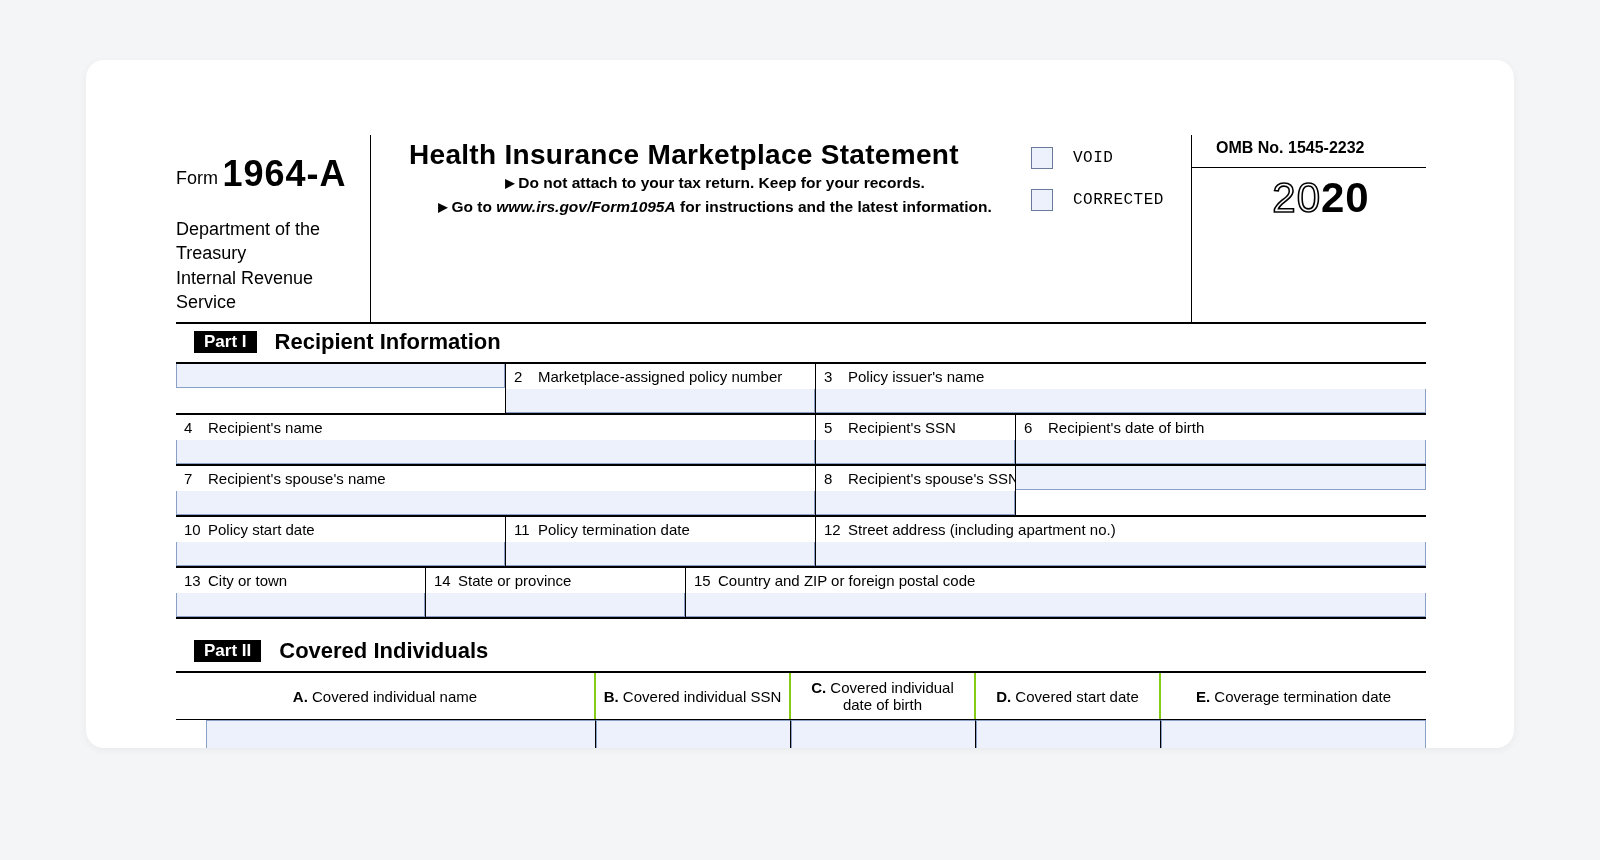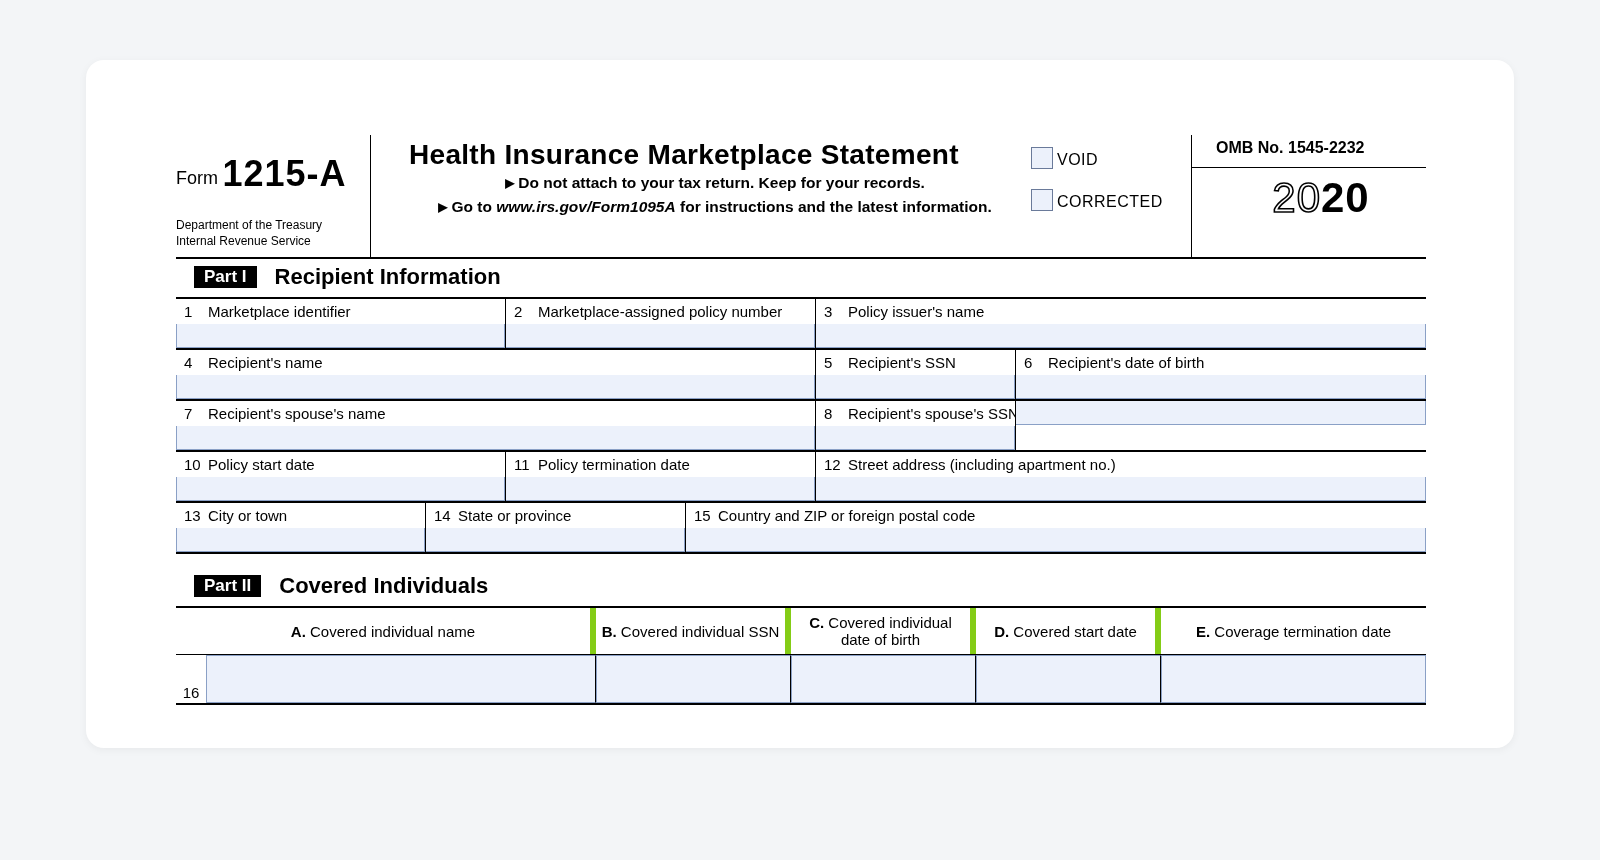--- a/index.html
+++ b/index.html
@@ -32,43 +32,43 @@
     border-bottom:2px solid #000;
   }
   .hdr-left {
     width:195px;
     border-right:1px solid #000;
     padding:18px 0 8px 0;
   }
   .formrow { white-space:nowrap; }
   .form-small { font-size:18px; }
   .form-big  { font-size:36px; font-weight:800; letter-spacing:1px; vertical-align:-2px; }
-  .dept { font-size:12px; line-height:1.35; margin-top:22px;}
+  .dept { font-size:18px; line-height:1.35; margin-top:22px;}
 
   .hdr-mid {
     flex:1;
     padding:4px 10px 6px 38px;
   }
   .title {
     font-size:28px; font-weight:800; letter-spacing:0.3px;
     margin:0 0 0 0;
   }
   .sub {
     font-size:15.5px; font-weight:700; text-align:center; line-height:1.55;
   }
   .sub .tri { font-size:12px; vertical-align:1px; margin-right:4px; }
   .sub .ital { font-style:italic; }
 
   .hdr-checks {
     width:160px;
     padding-top:4px;
   }
   .chk {
-    display:flex; align-items:flex-end; gap:4px; margin:8px 0 20px 0;
-    font-size:16px; letter-spacing:0.5px;
+    display:flex; align-items:center; gap:20px; margin:8px 0 20px 0;
+    font-size:16px; letter-spacing:0.5px;font-family:Liberation Mono, monospace;
   }
   .box {
     width:22px; height:22px; border:1px solid #6a7a9a;
     background:#ecf1fb; display:inline-block;
   }
 
   .hdr-right {
     width:235px;
     border-left:1px solid #000;
     padding-left:24px; padding-top:4px;
@@ -119,21 +119,21 @@
     border-top:none;
   }
   .cell + .cell .inp { border-left:none; }
 
   
   .colsH {
     display:flex;
     border-bottom:1px solid #000;
   }
   .colsH > div {
-    border-right:6px solid #84cc16;
+    border-right:2px solid #84cc16;
     text-align:center;
     font-size:15px;
     padding:6px 4px;
     display:flex; align-items:center; justify-content:center;
   }
   .colsH > div:last-child { border-right:none; }
   .colsH b { font-weight:700; }
 
   .colsR {
     display:flex;
@@ -154,21 +154,21 @@
 </head>
 <body>
 
 <div class="page">
   <div class="doc">
 
     <div class="hdr">
       <div class="hdr-left">
         <div class="formrow">
           <span class="form-small">Form</span>
-          <span class="form-big">1215-A</span>
+          <span class="form-big">1964-A</span>
         </div>
         <div class="dept">
           <div>Department of the Treasury</div>
           <div>Internal Revenue Service</div>
         </div>
       </div>
 
       <div class="hdr-mid">
         <div class="title">Health Insurance Marketplace Statement</div>
         <div class="sub">
@@ -197,21 +197,20 @@
       </div>
     </div>
 
     <div class="part">
       <span class="tag">Part I</span>
       <span class="ptitle">Recipient Information</span>
     </div>
 
     <div class="row">
       <div class="cell" style="width:330px">
-        <div class="lbl"><span class="n">1</span><span>Marketplace identifier</span></div>
         <div class="inp"></div>
       </div>
       <div class="cell" style="width:310px">
         <div class="lbl"><span class="n">2</span><span>Marketplace-assigned policy number</span></div>
         <div class="inp"></div>
       </div>
       <div class="cell" style="flex:1">
         <div class="lbl"><span class="n">3</span><span>Policy issuer's name</span></div>
         <div class="inp"></div>
       </div>

